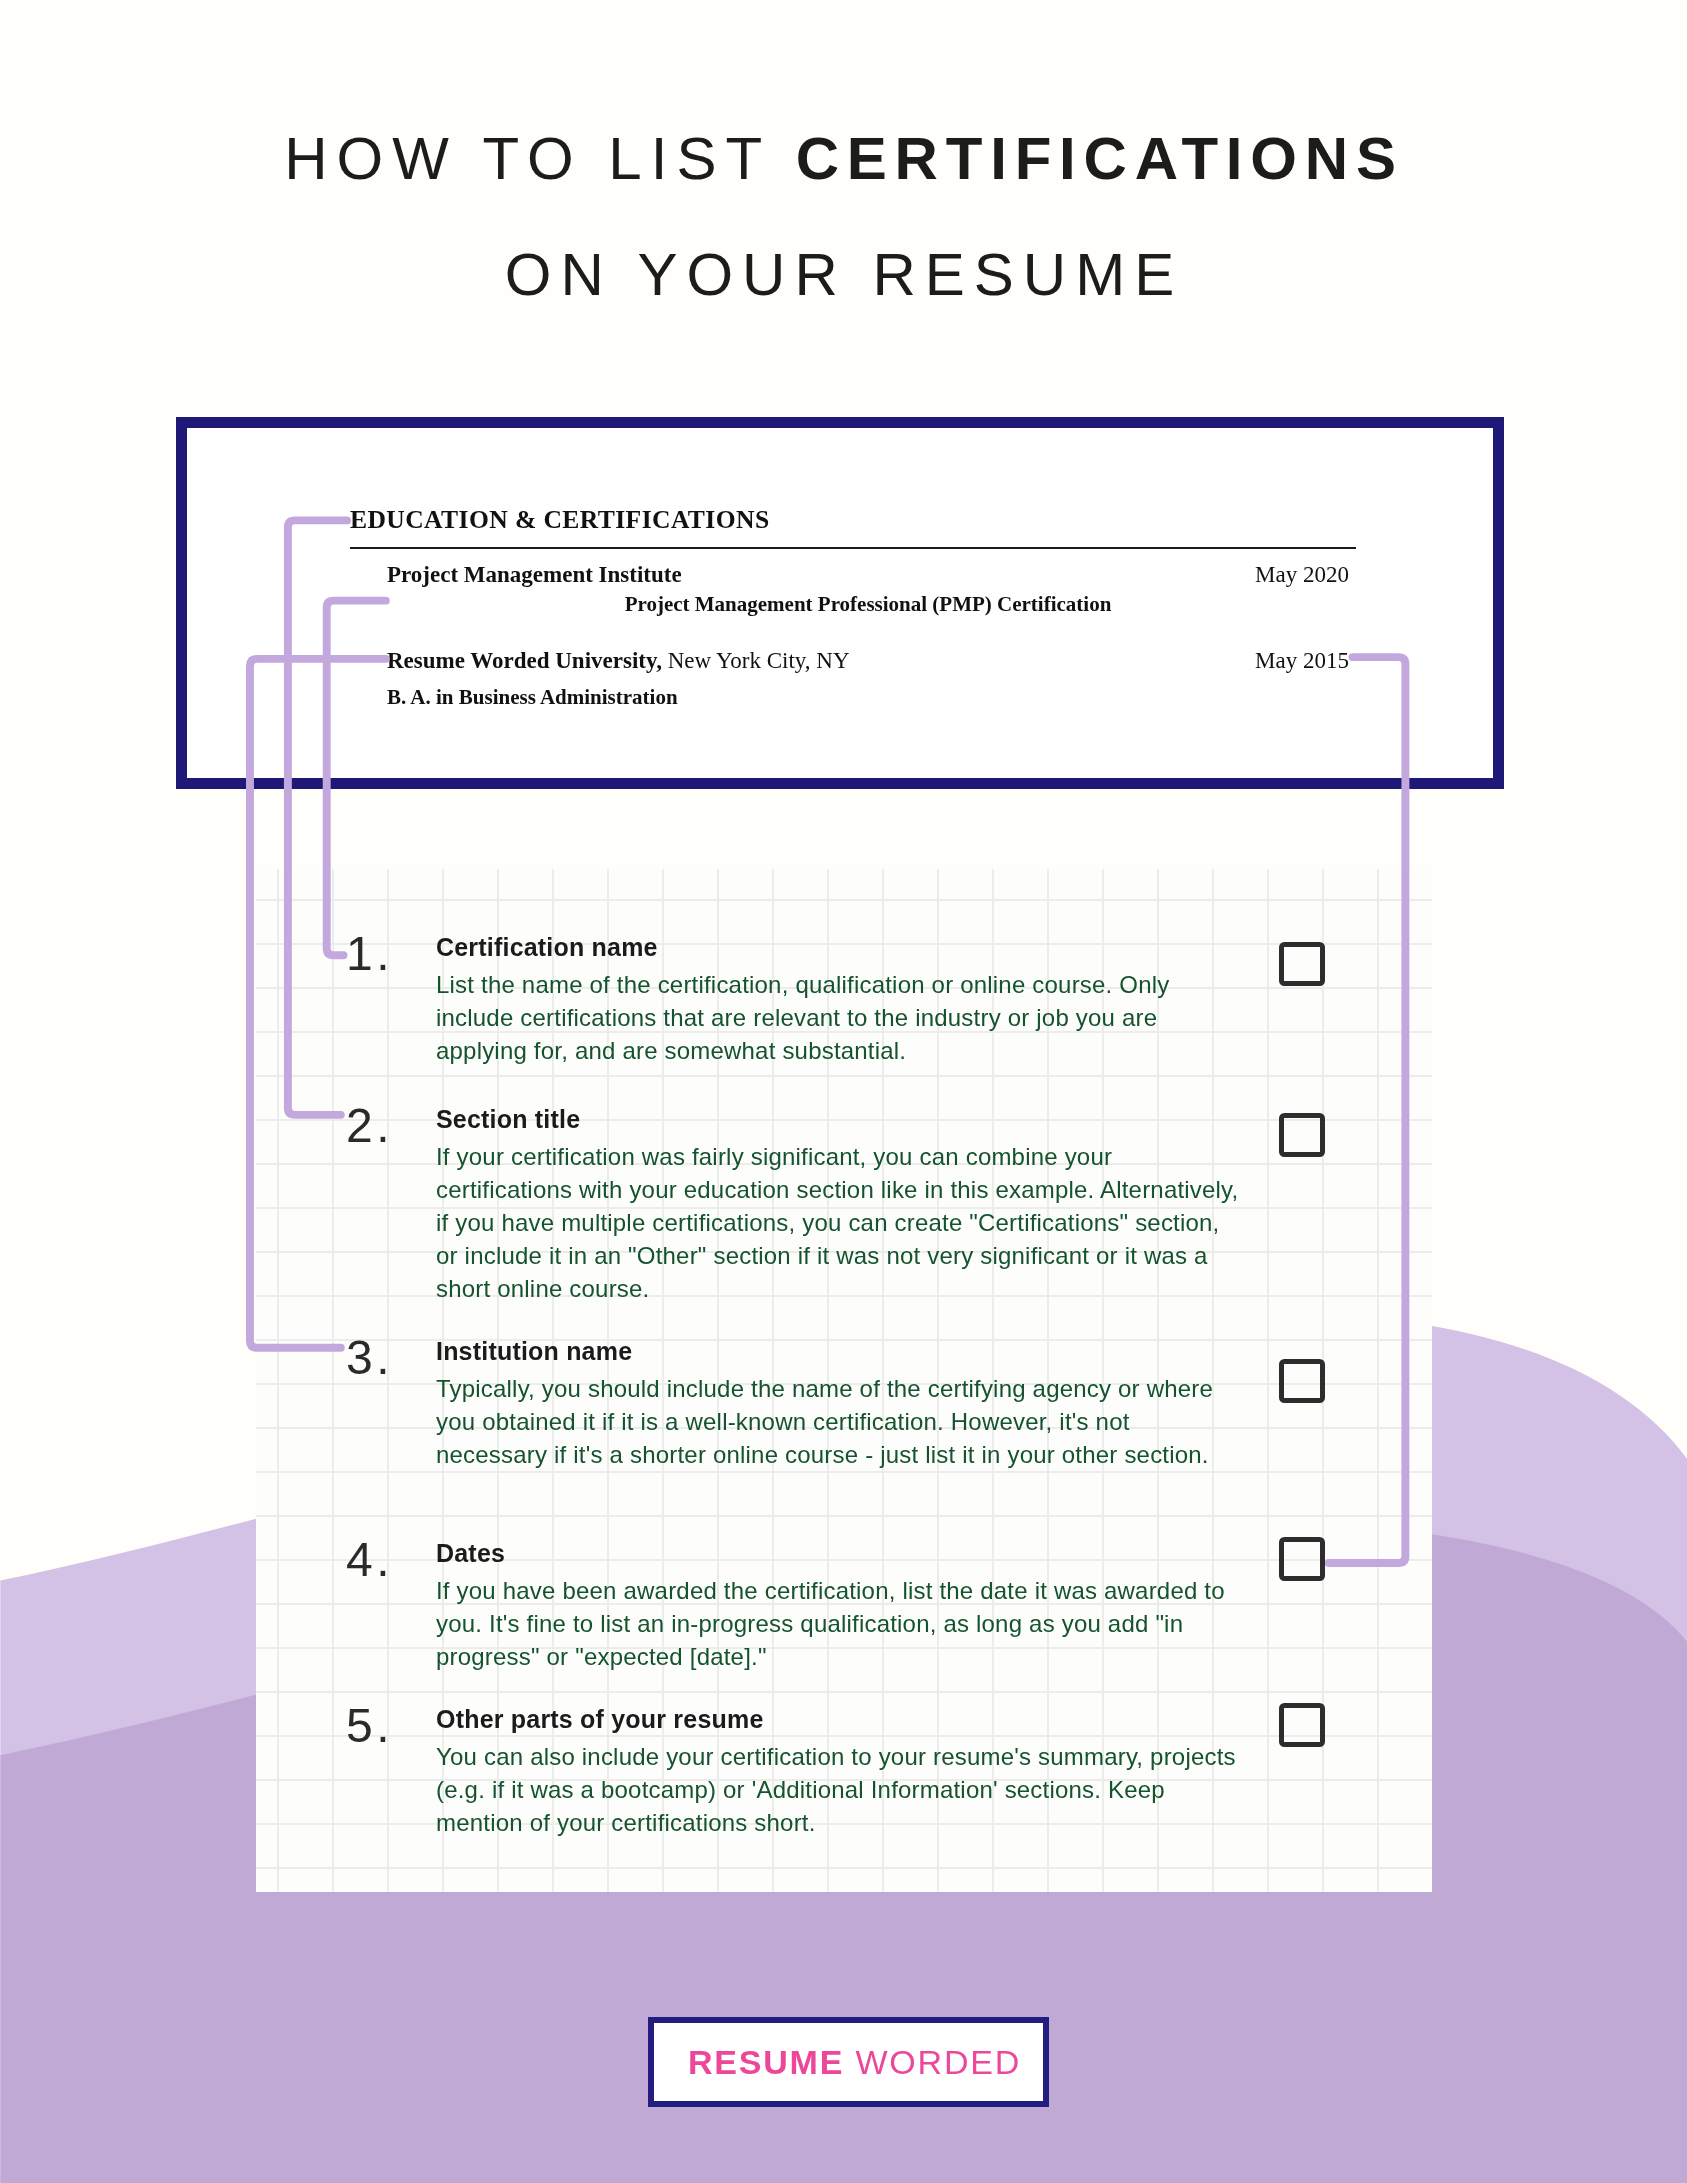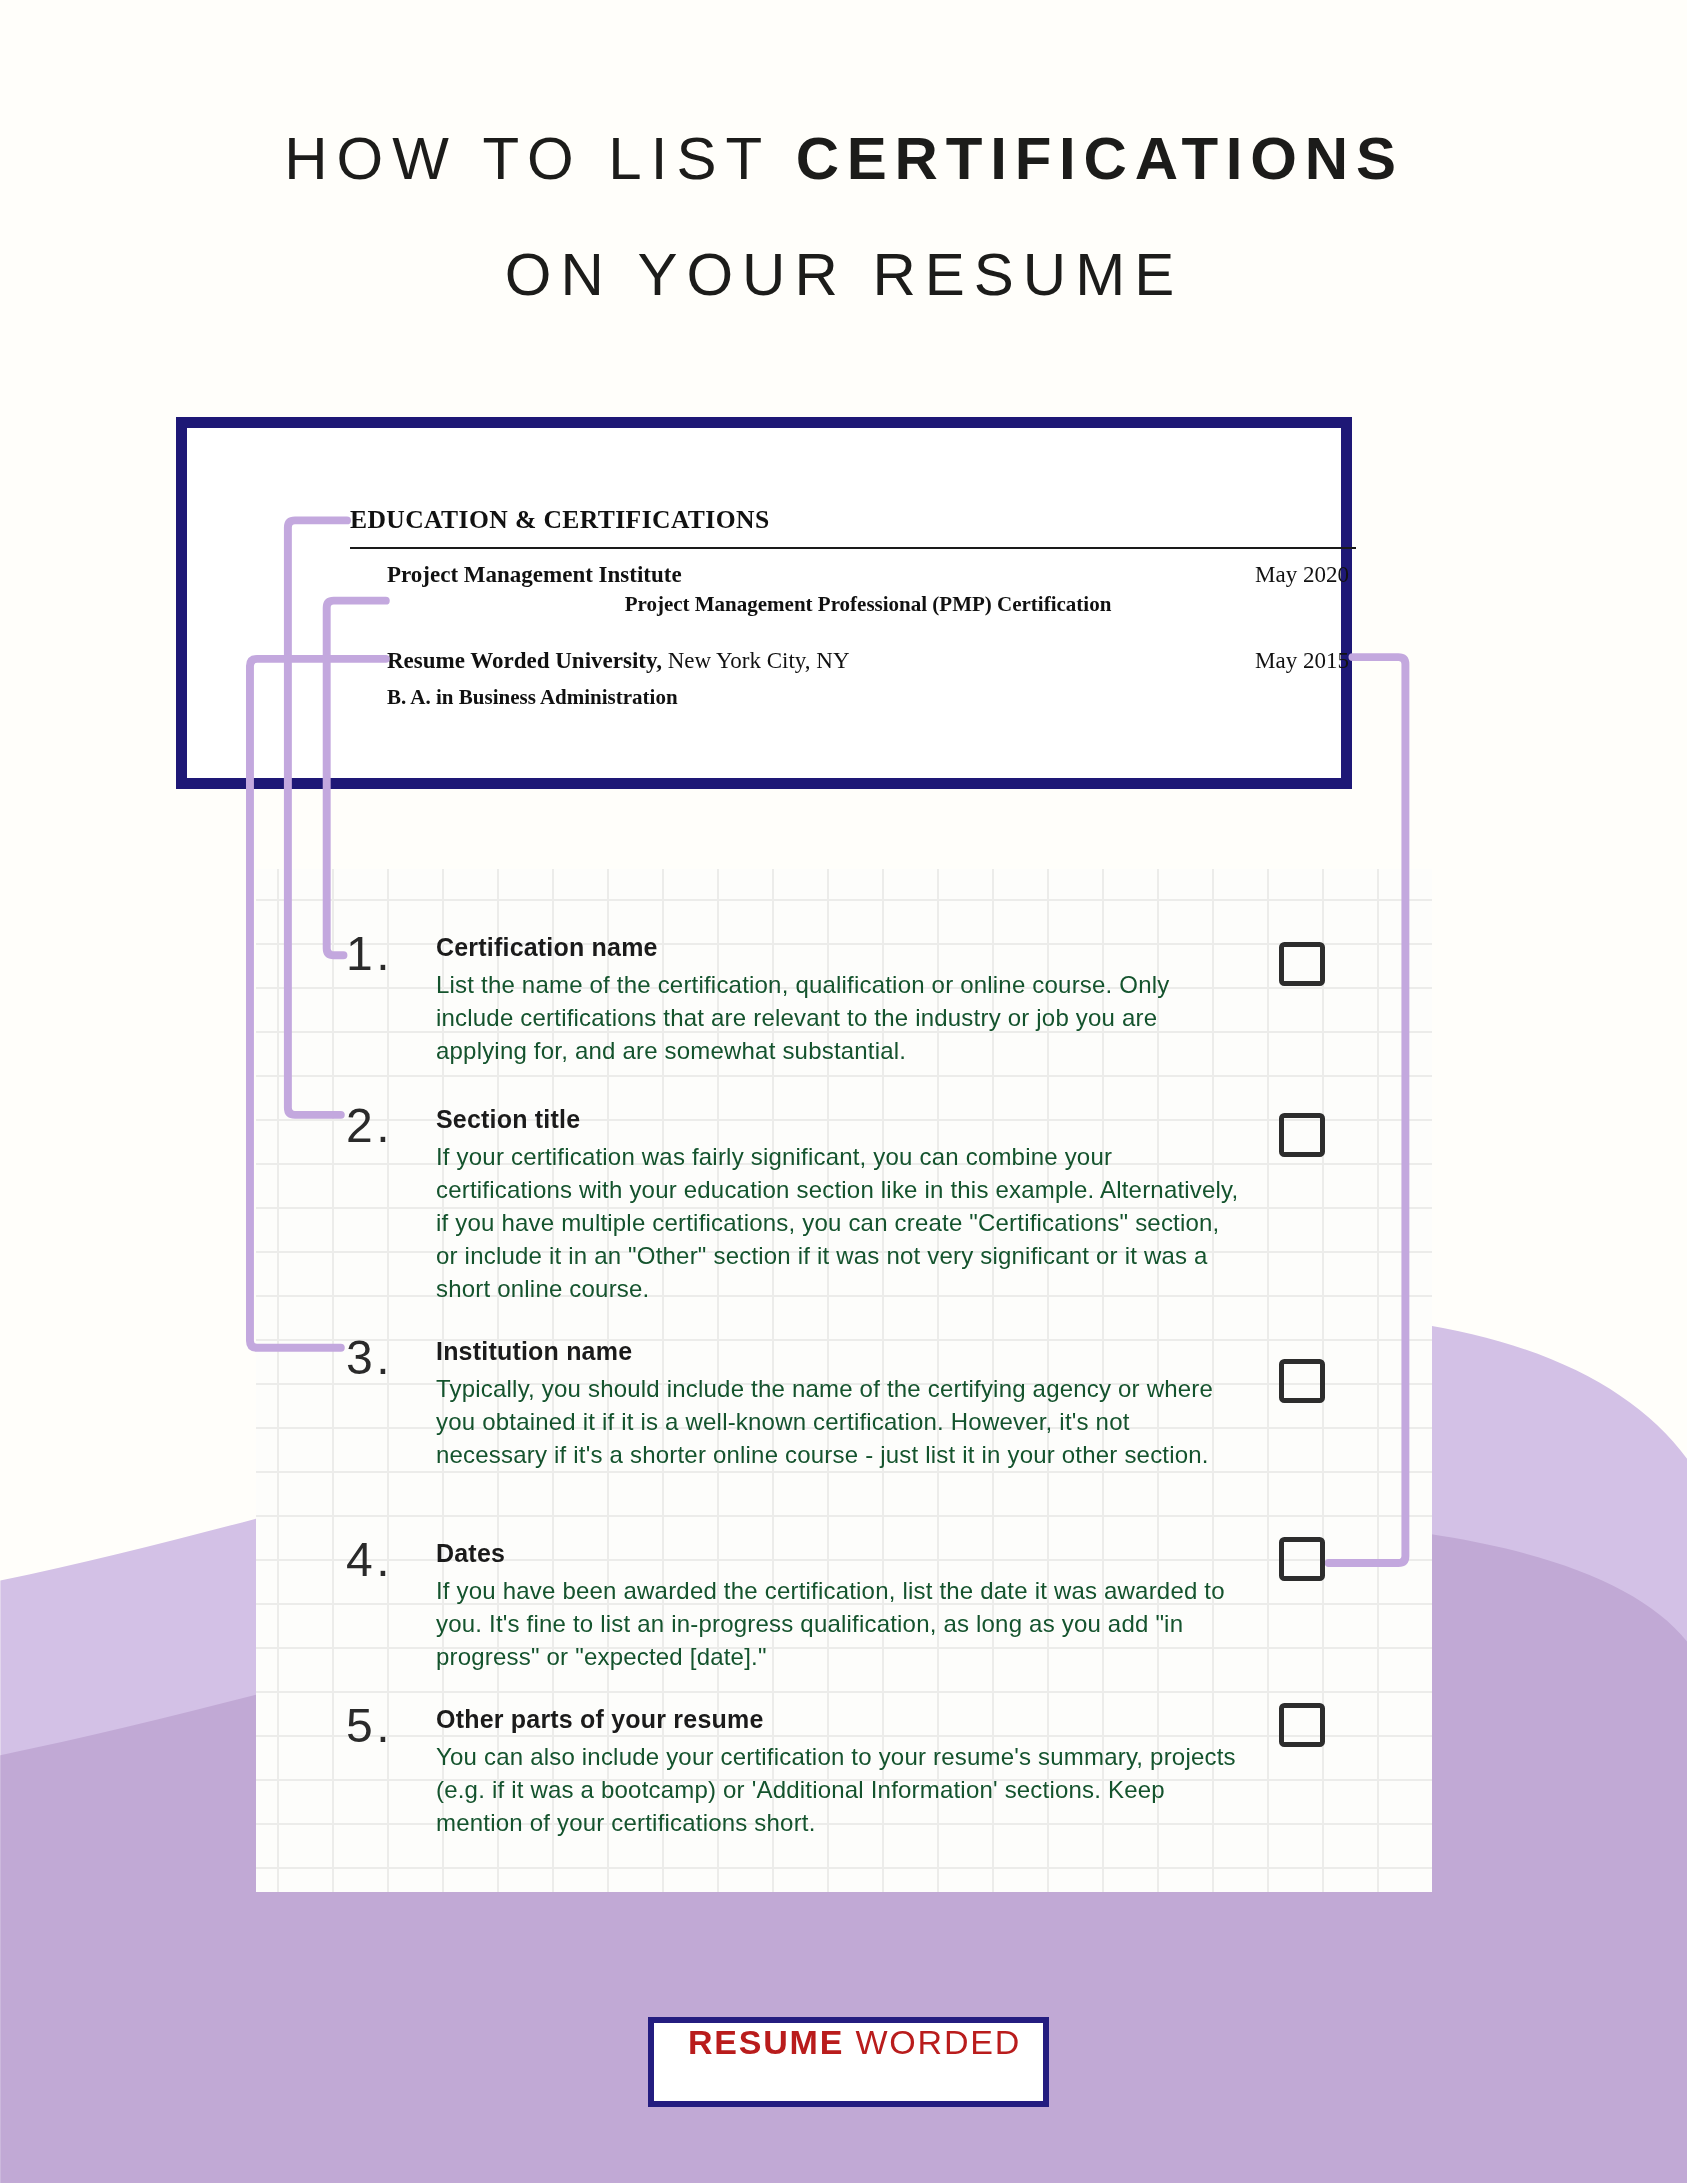--- a/index.html
+++ b/index.html
@@ -21,21 +21,21 @@
     text-align:center; z-index:2;
     color:#1c1c1a; font-size:60px; line-height:1;
     letter-spacing:0.15em; font-weight:400;
   }
   .title .bold { font-weight:700; letter-spacing:0.13em; }
   .title-line2 { margin-top:56px; }
 
   
   .resume-box {
     position:absolute; left:176px; top:417px;
-    width:1176px; height:372px;
+    width:1328px; height:372px;
     box-sizing:border-box;
     background:#ffffff;
     border:11.5px solid #1e1876;
     z-index:3;
     font-family:"Liberation Serif", serif;
     color:#111111;
   }
   .resume-header {
     position:absolute; left:163px; top:77px;
     width:1006px;
@@ -107,23 +107,23 @@
   .cb-2 { top:1113px; }
   .cb-3 { top:1359px; }
   .cb-4 { top:1537px; }
   .cb-5 { top:1703px; }
 
   
   .logo {
     position:absolute; left:648px; top:2017px;
     width:401px; height:90px; box-sizing:border-box;
     background:#ffffff; border:6.2px solid #241d80;
-    display:flex; justify-content:center;
+    display:flex; align-items:center; justify-content:center;
     z-index:7;
-    font-size:34px; letter-spacing:1.8px; color:#b91c1c;
+    font-size:34px; letter-spacing:1.8px; color:#ec4899;
     white-space:pre;
     padding-left:12px;
   }
   .logo .logo-bold { font-weight:700; }
   .logo .logo-regular { font-weight:400; }
 </style>
 </head>
 <body>
 
 <div class="page">

